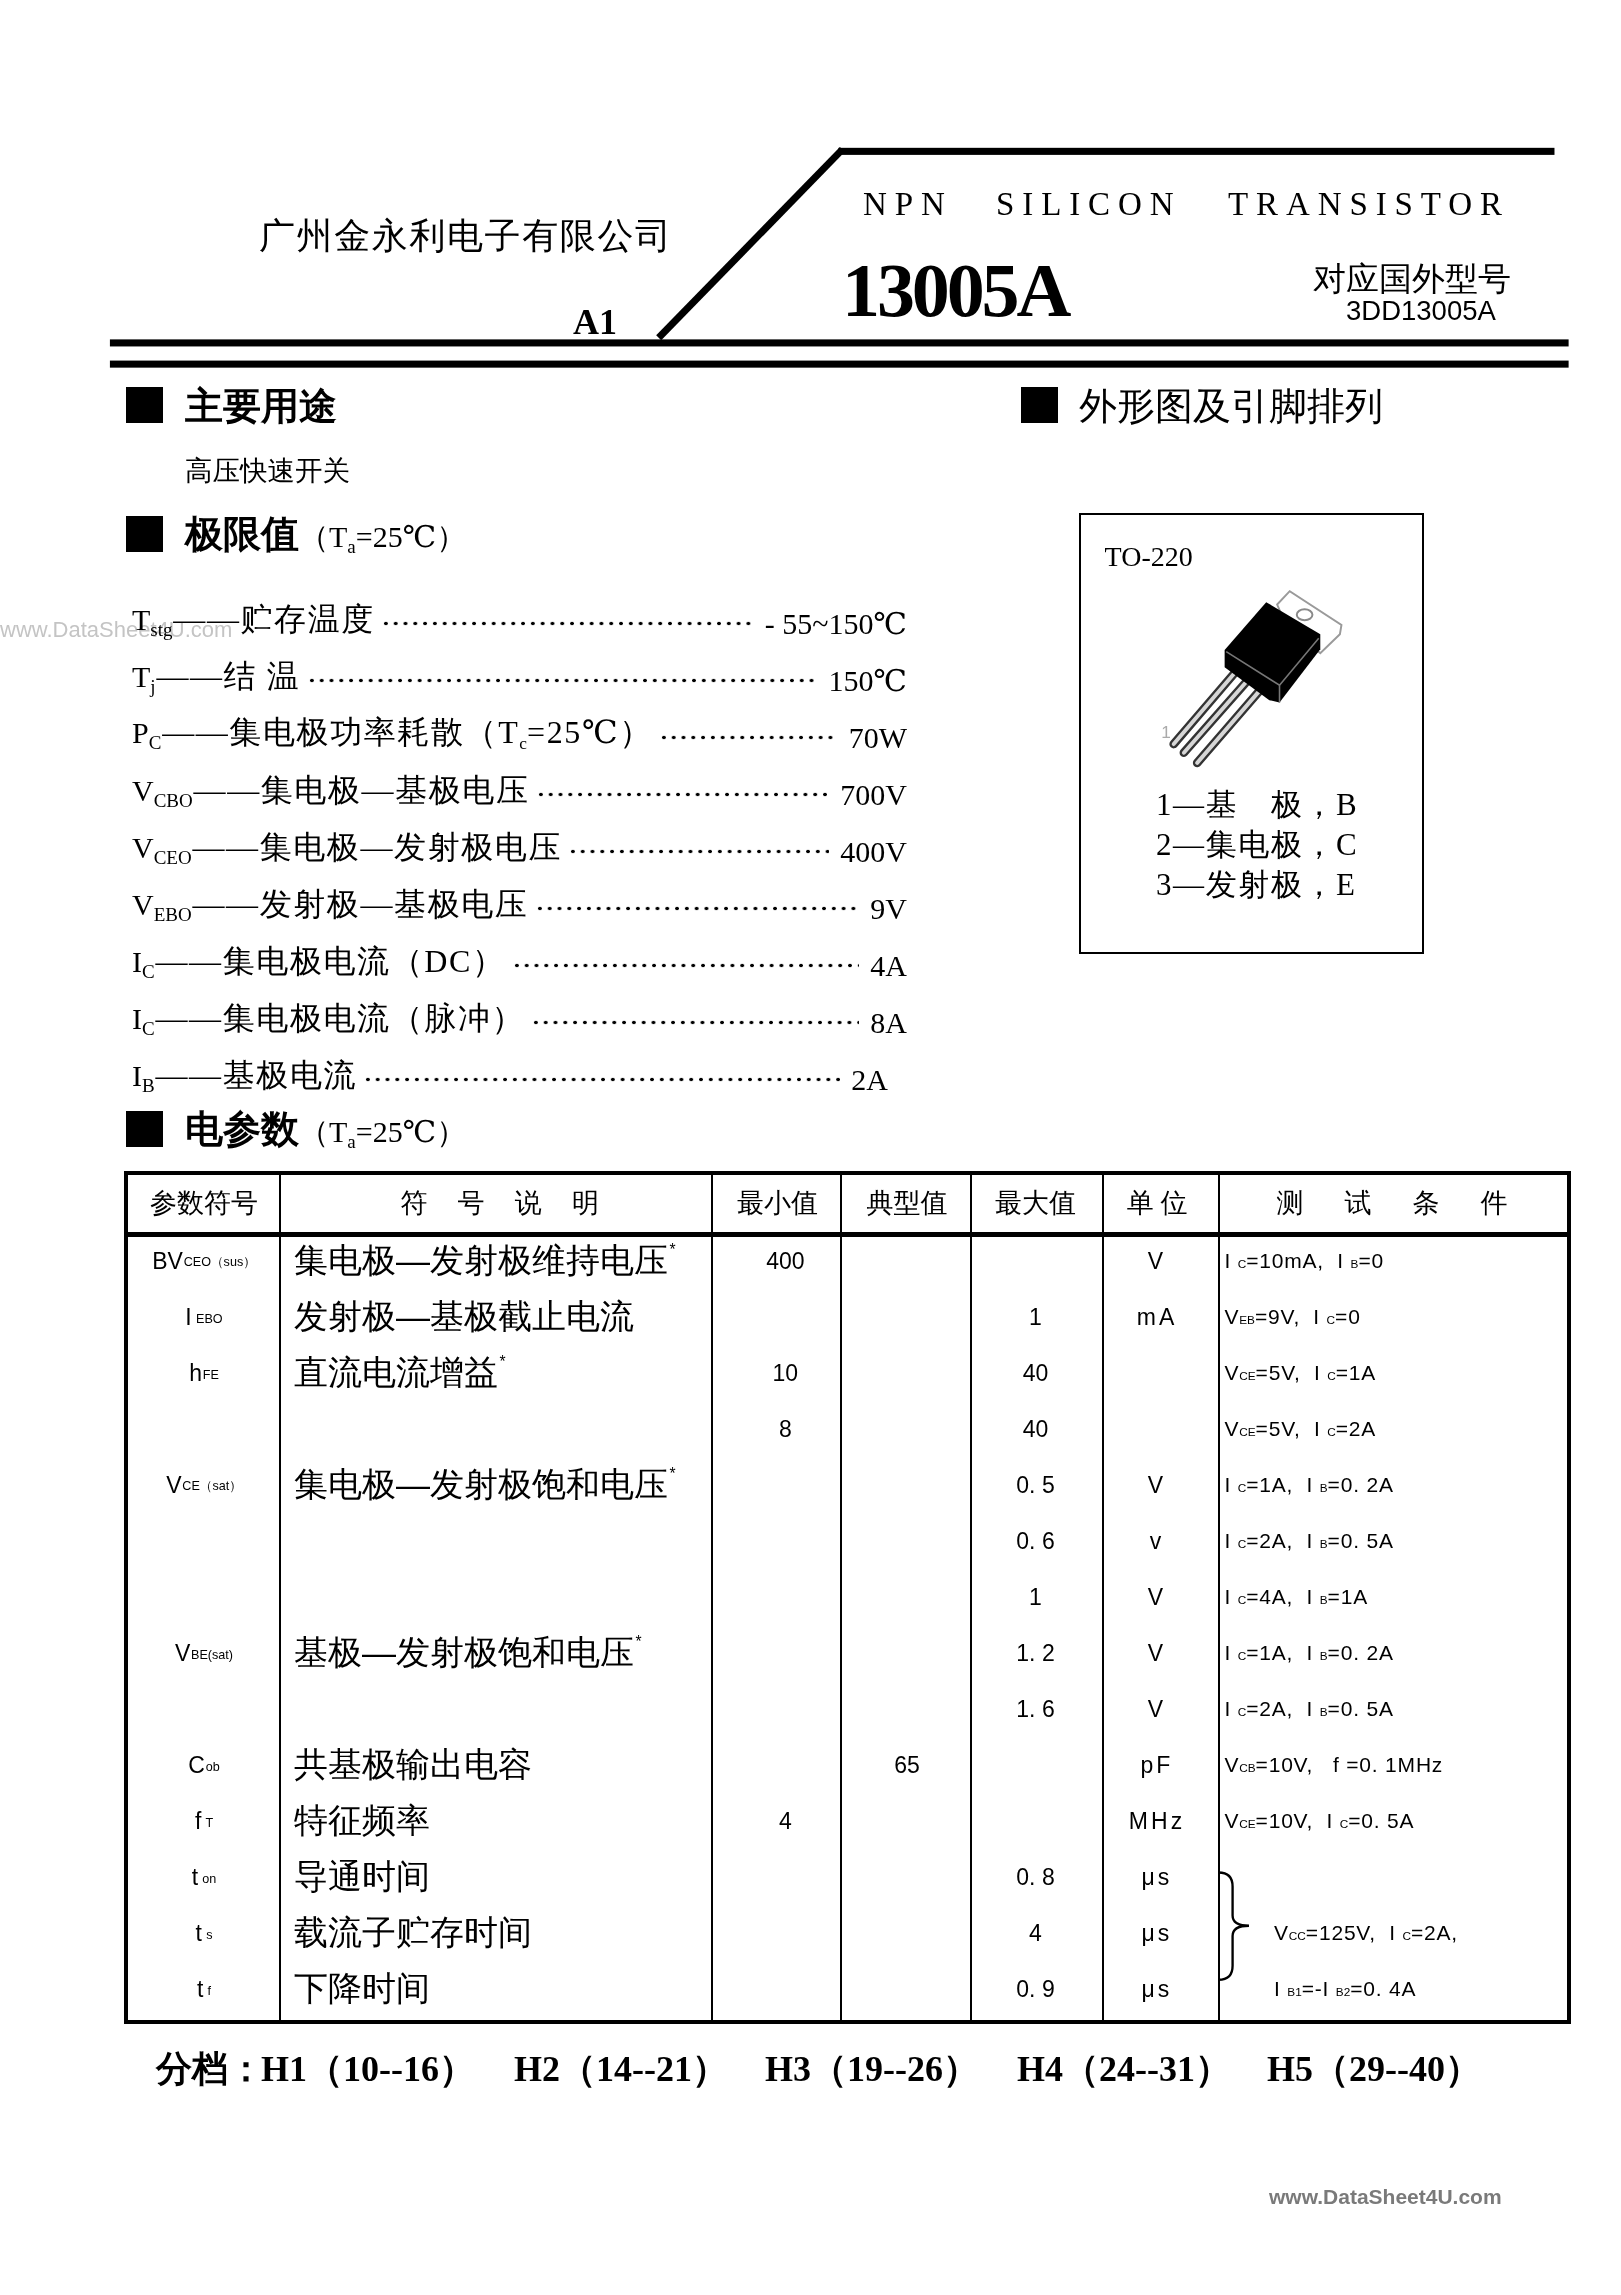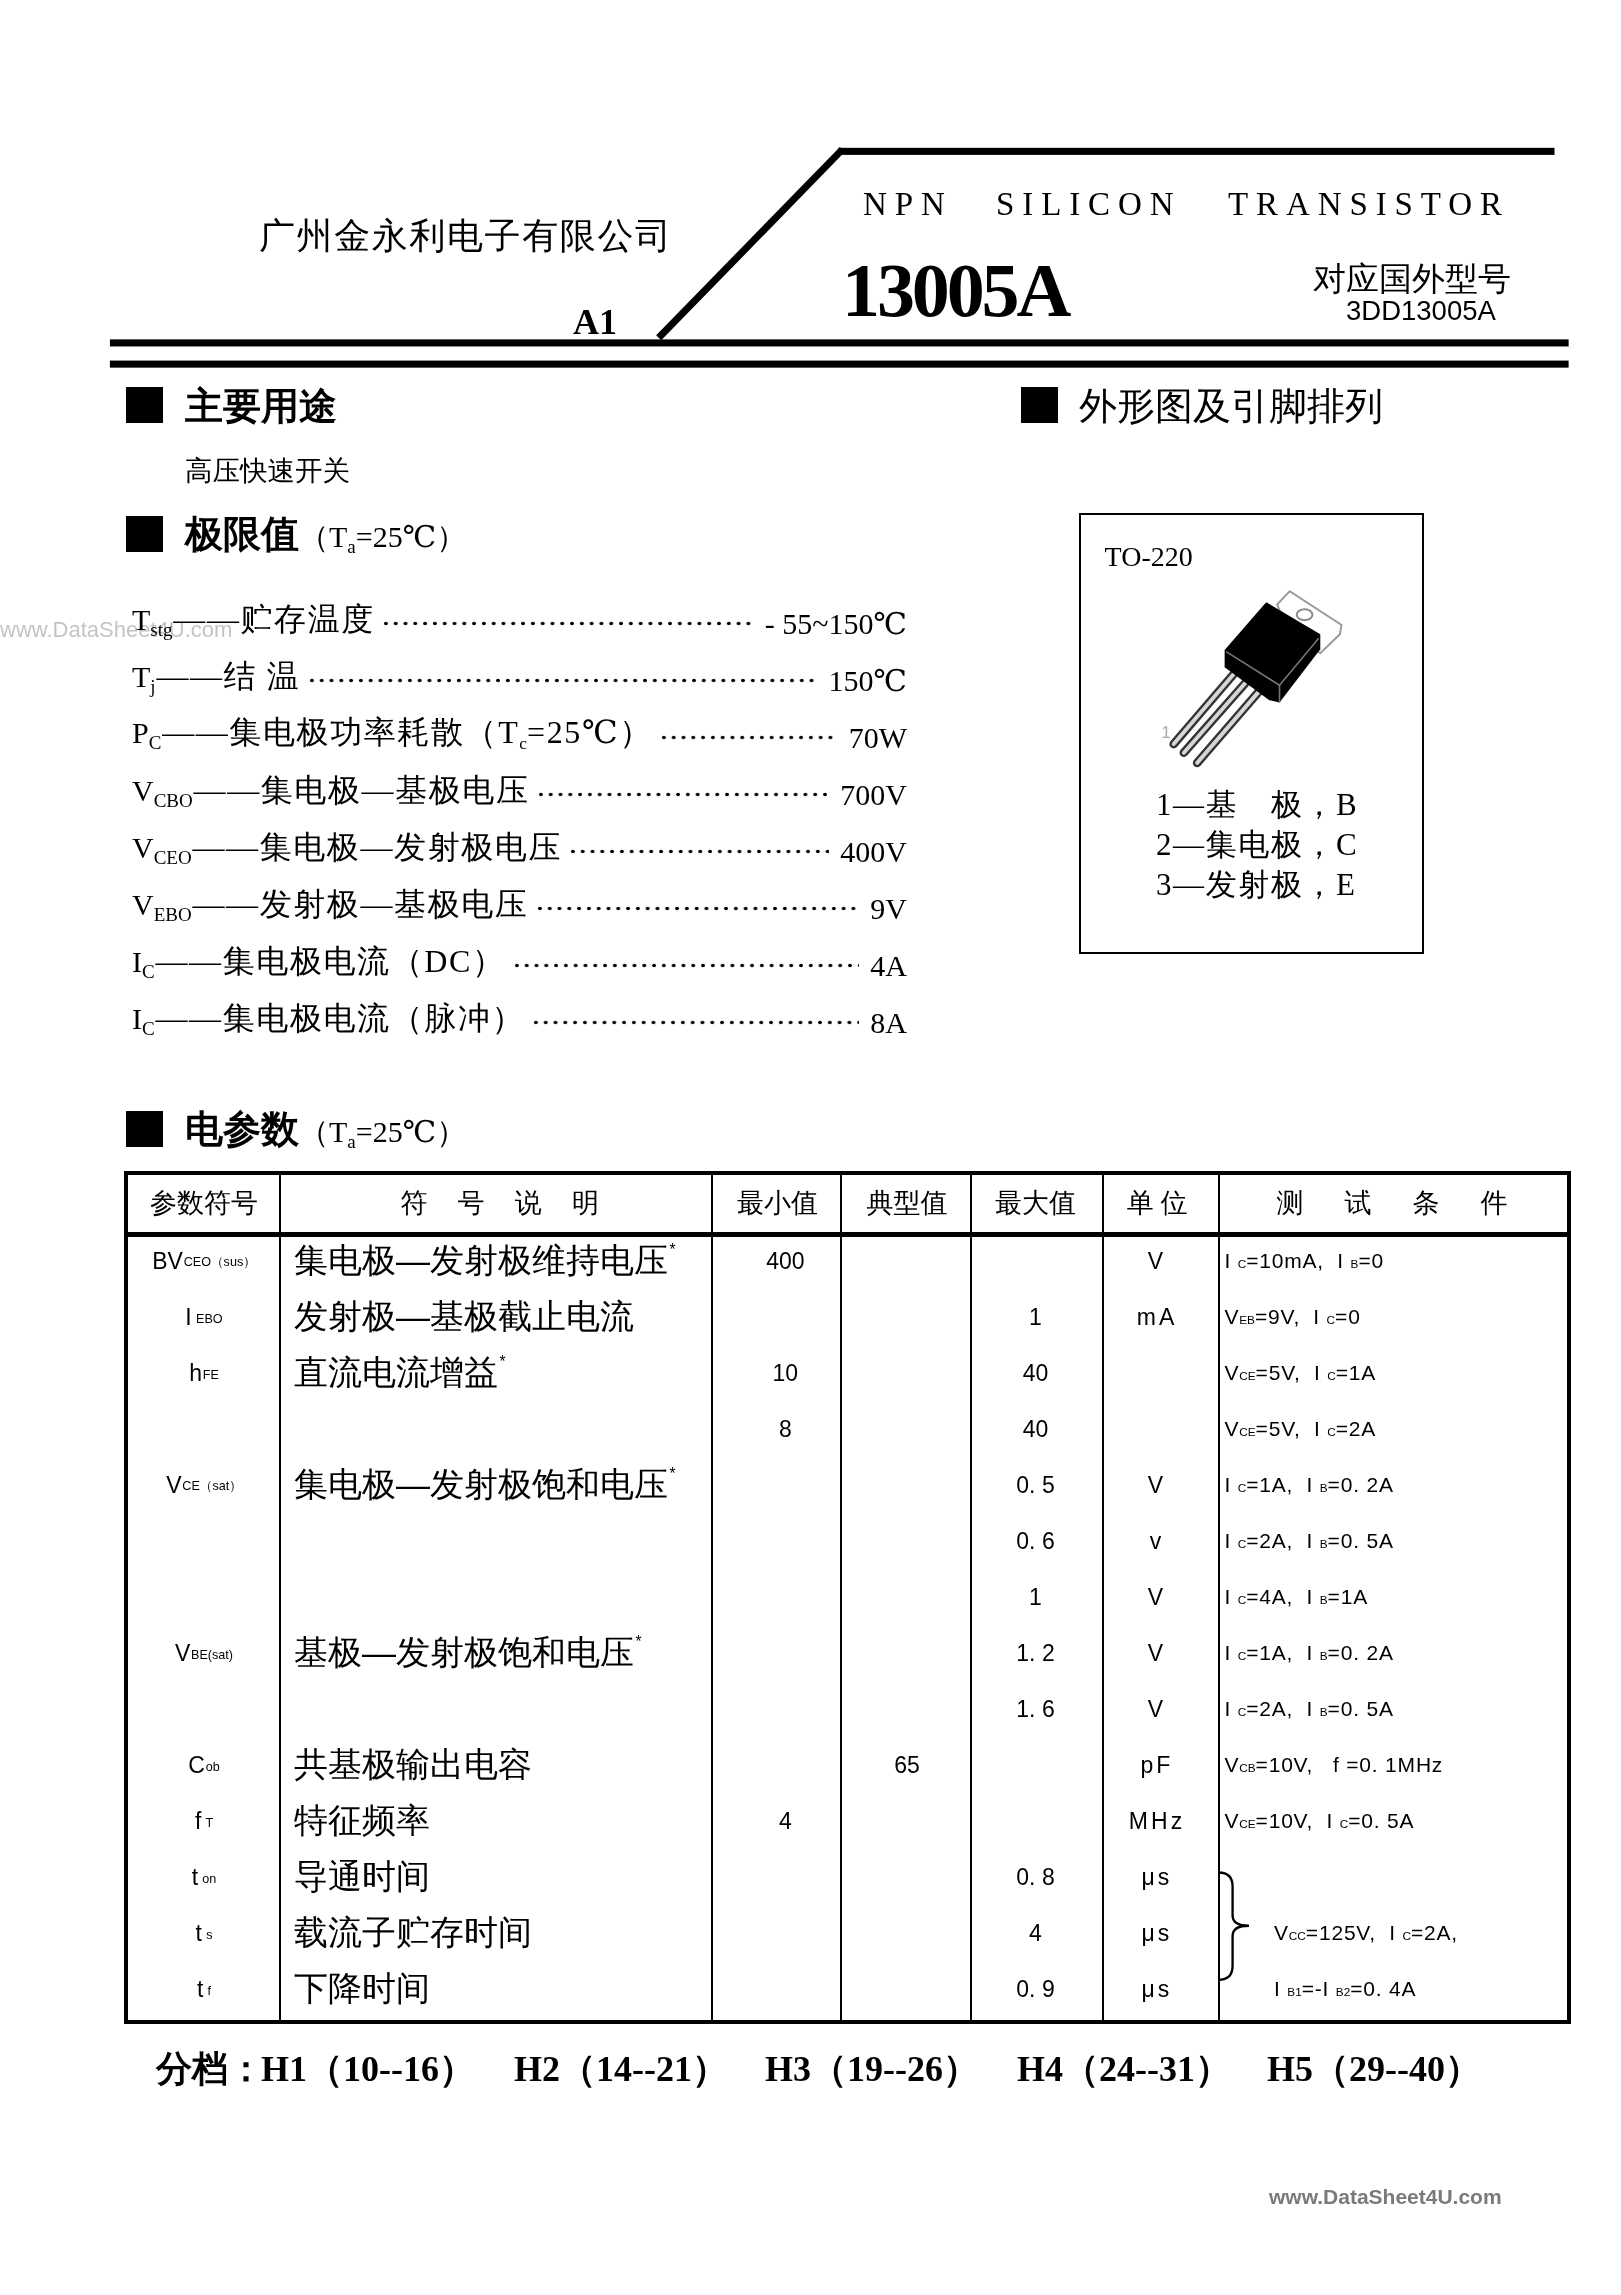--- a/index.html
+++ b/index.html
@@ -170,20 +170,27 @@
           <span class="lim-value">4A</span>
         </div>
       </div>
       <div class="lim-row">
         <div class="lim-line">
           <span class="lim-label"><span class="lim-sym">I</span><span class="lim-sub">C</span><span class="lim-desc">——集电极电流（脉冲）</span></span>
           <span class="lim-leader"></span>
           <span class="lim-value">8A</span>
         </div>
       </div>
+      <div class="lim-row">
+        <div class="lim-line">
+          <span class="lim-label"><span class="lim-sym">I</span><span class="lim-sub">B</span><span class="lim-desc">——基极电流</span></span>
+          <span class="lim-leader"></span>
+          <span class="lim-value">2A</span>
+        </div>
+      </div>
     </div>
 
   <div class="abs pkg-box">
     <div class="abs pkg-name serif">TO-220</div>
     <div class="abs pins serif">
       <span class="pin-line">1—基　极，B</span>
       <span class="pin-line">2—集电极，C</span>
       <span class="pin-line">3—发射极，E</span>
     </div>
   </div>

